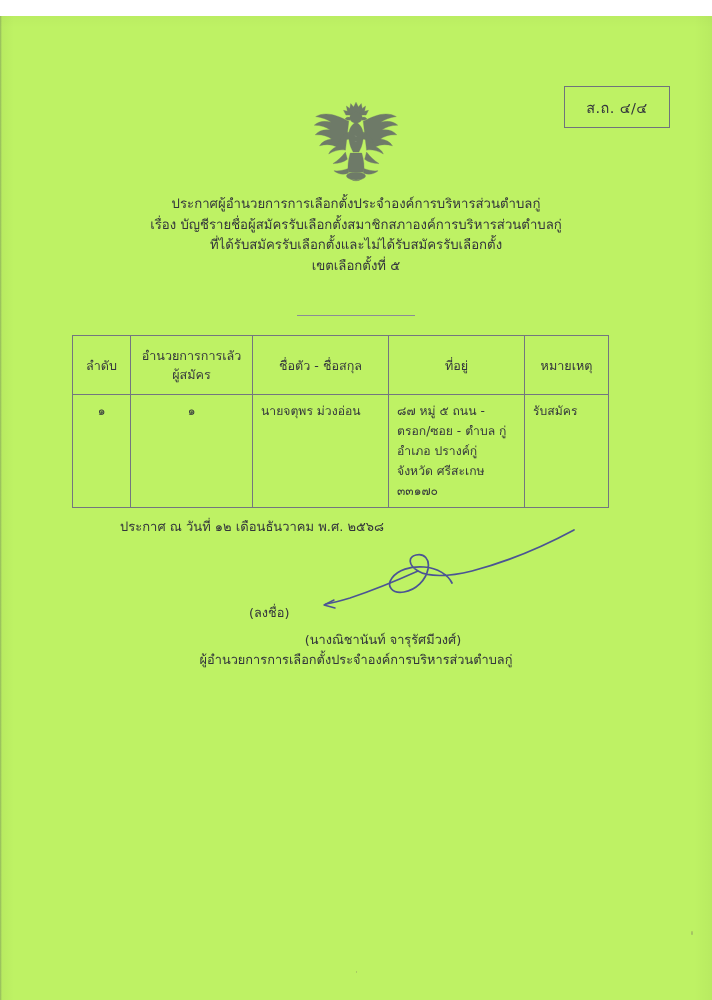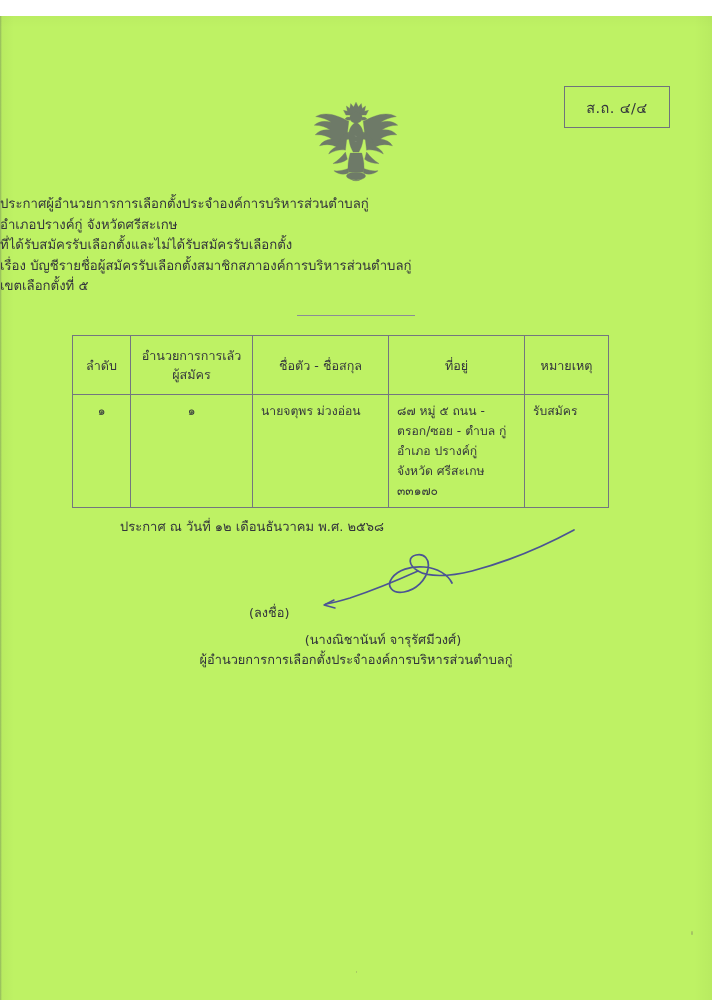--- a/index.html
+++ b/index.html
@@ -75,20 +75,21 @@
     height: 92px;
     opacity: 0.82;
   }
 
   
   .heading {
     position: absolute;
     left: 0;
     right: 0;
     top: 178px;
+    text-align: center;
   }
   .heading-line {
     font-size: 13.2px;
     line-height: 20.5px;
     color: #33353b;
     white-space: nowrap;
   }
   .divider-rule {
     position: absolute;
     left: 50%;
@@ -234,23 +235,22 @@
 
       <path d="M84 150 C74 154 64 156 54 155 C62 162 74 164 84 160 Z"></path>
       <path d="M116 150 C126 154 136 156 146 155 C138 162 126 164 116 160 Z"></path>
       <ellipse cx="100" cy="166" rx="20" ry="8"></ellipse>
       <path d="M88 172 q12 8 24 0 q-12 6 -24 0 z"></path>
     </g>
   </svg>
 
   <div class="heading">
     <div class="heading-line">ประกาศผู้อำนวยการการเลือกตั้งประจำองค์การบริหารส่วนตำบลกู่</div>
-    <div class="heading-line">อำเภอปรางค์กู่ จังหวัดศรีสะเกษ</div>
+    <div class="heading-line">เรื่อง บัญชีรายชื่อผู้สมัครรับเลือกตั้งสมาชิกสภาองค์การบริหารส่วนตำบลกู่</div>
     <div class="heading-line">ที่ได้รับสมัครรับเลือกตั้งและไม่ได้รับสมัครรับเลือกตั้ง</div>
-    <div class="heading-line">เรื่อง บัญชีรายชื่อผู้สมัครรับเลือกตั้งสมาชิกสภาองค์การบริหารส่วนตำบลกู่</div>
     <div class="heading-line">เขตเลือกตั้งที่ ๕</div>
   </div>
   <div class="divider-rule"></div>
 
   <table class="doc-table">
     <colgroup>
       <col class="col-order">
       <col class="col-number">
       <col class="col-name">
       <col class="col-address">

